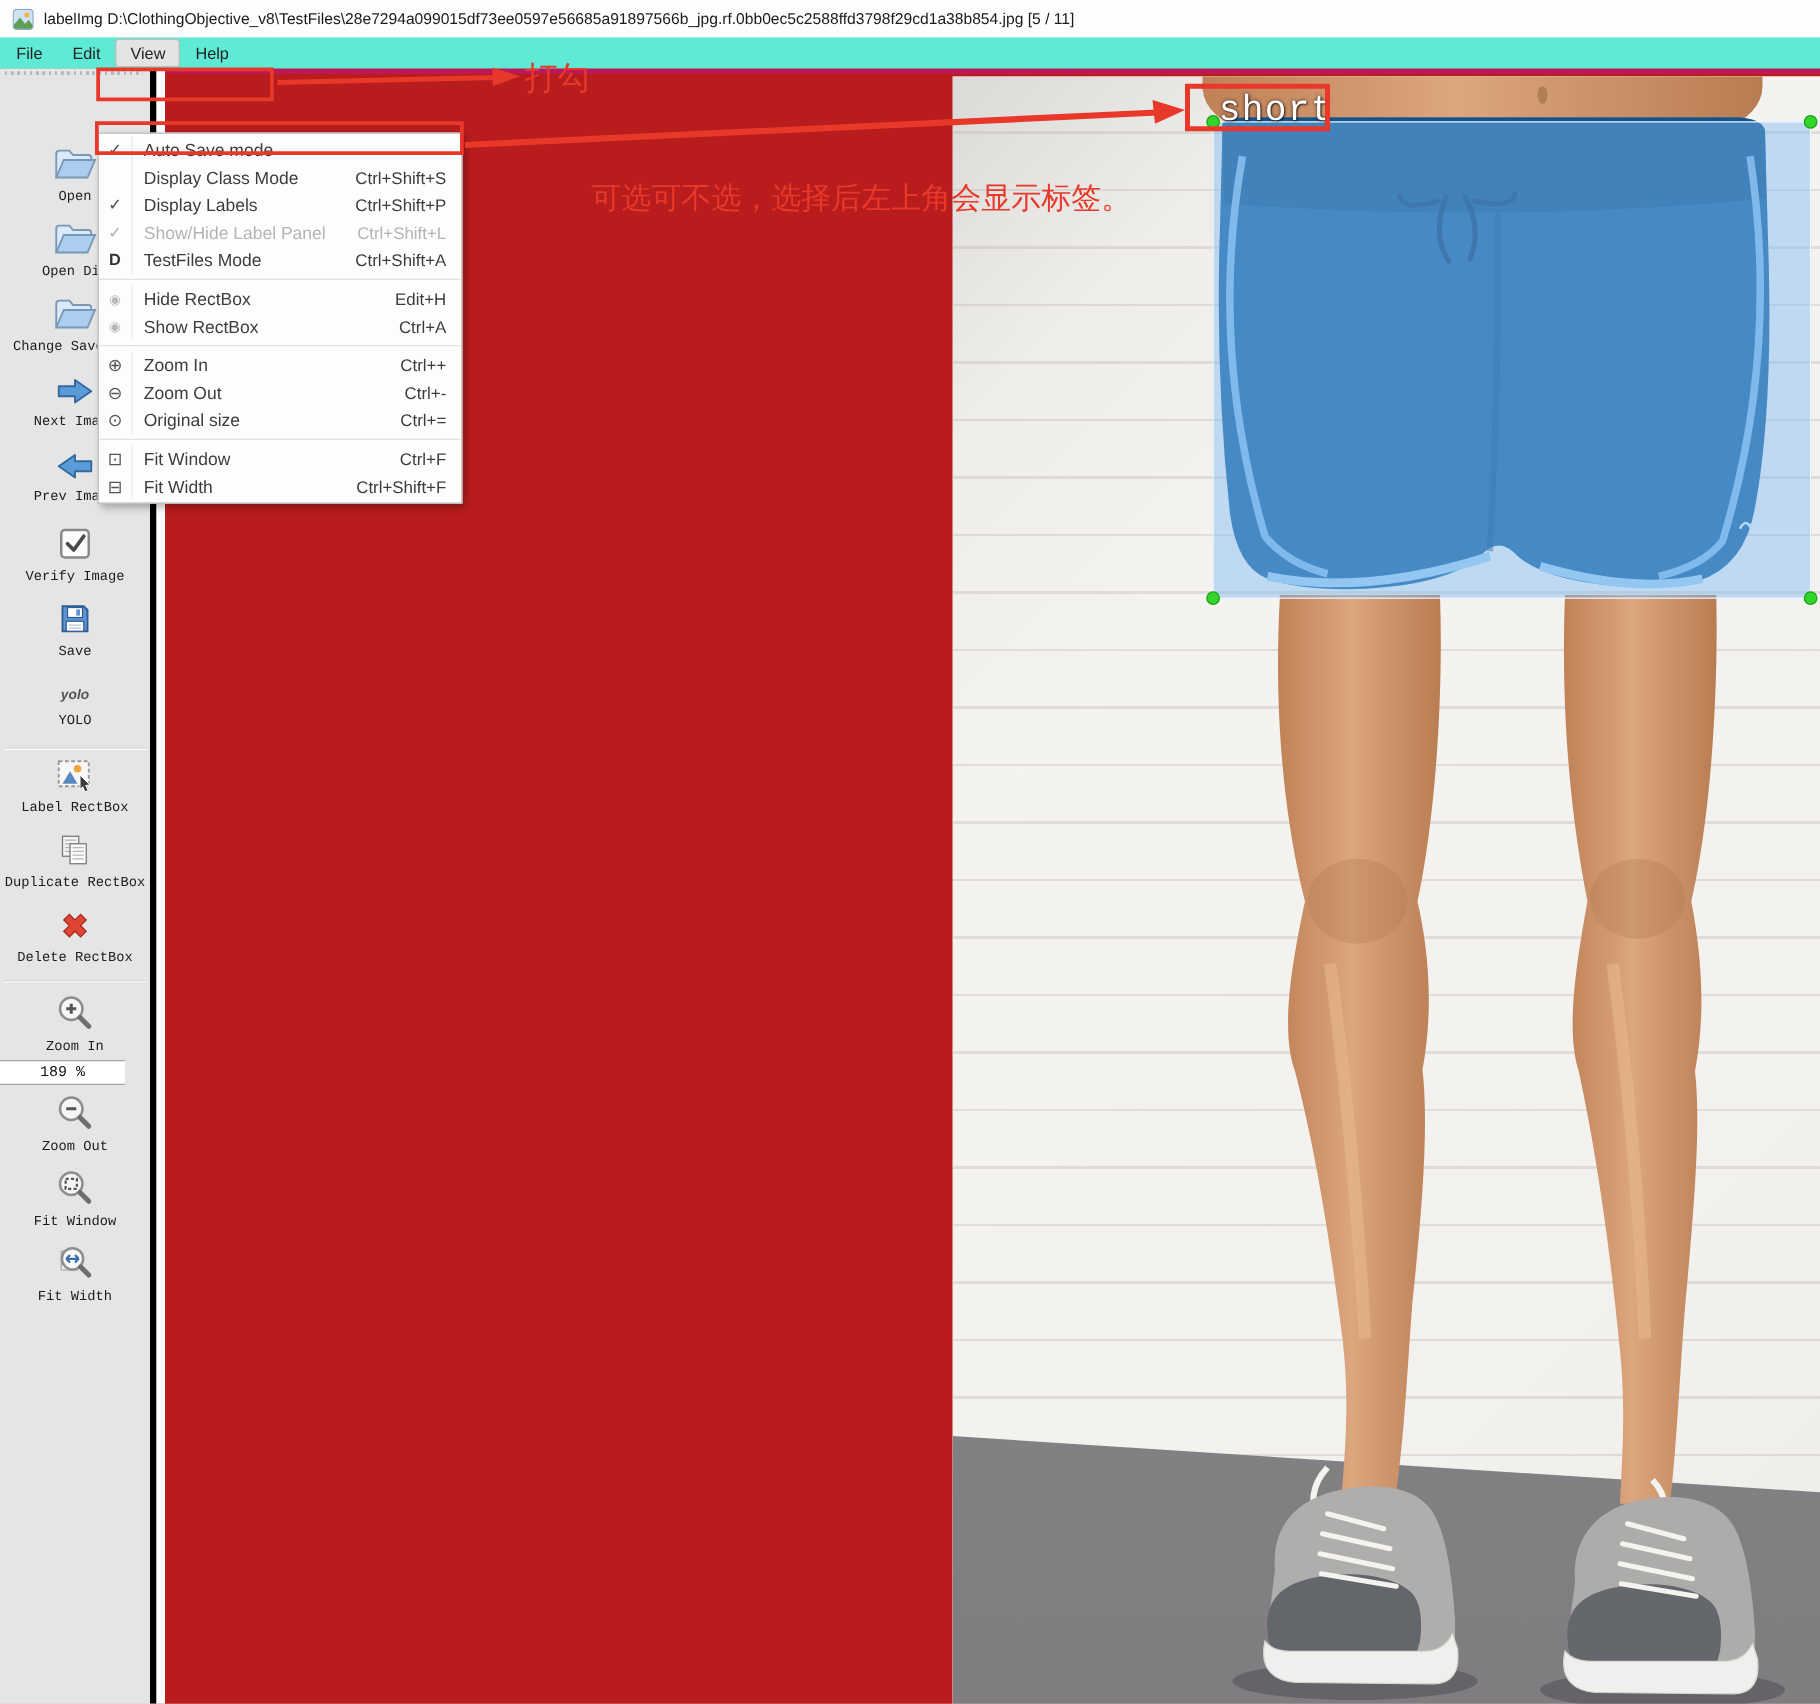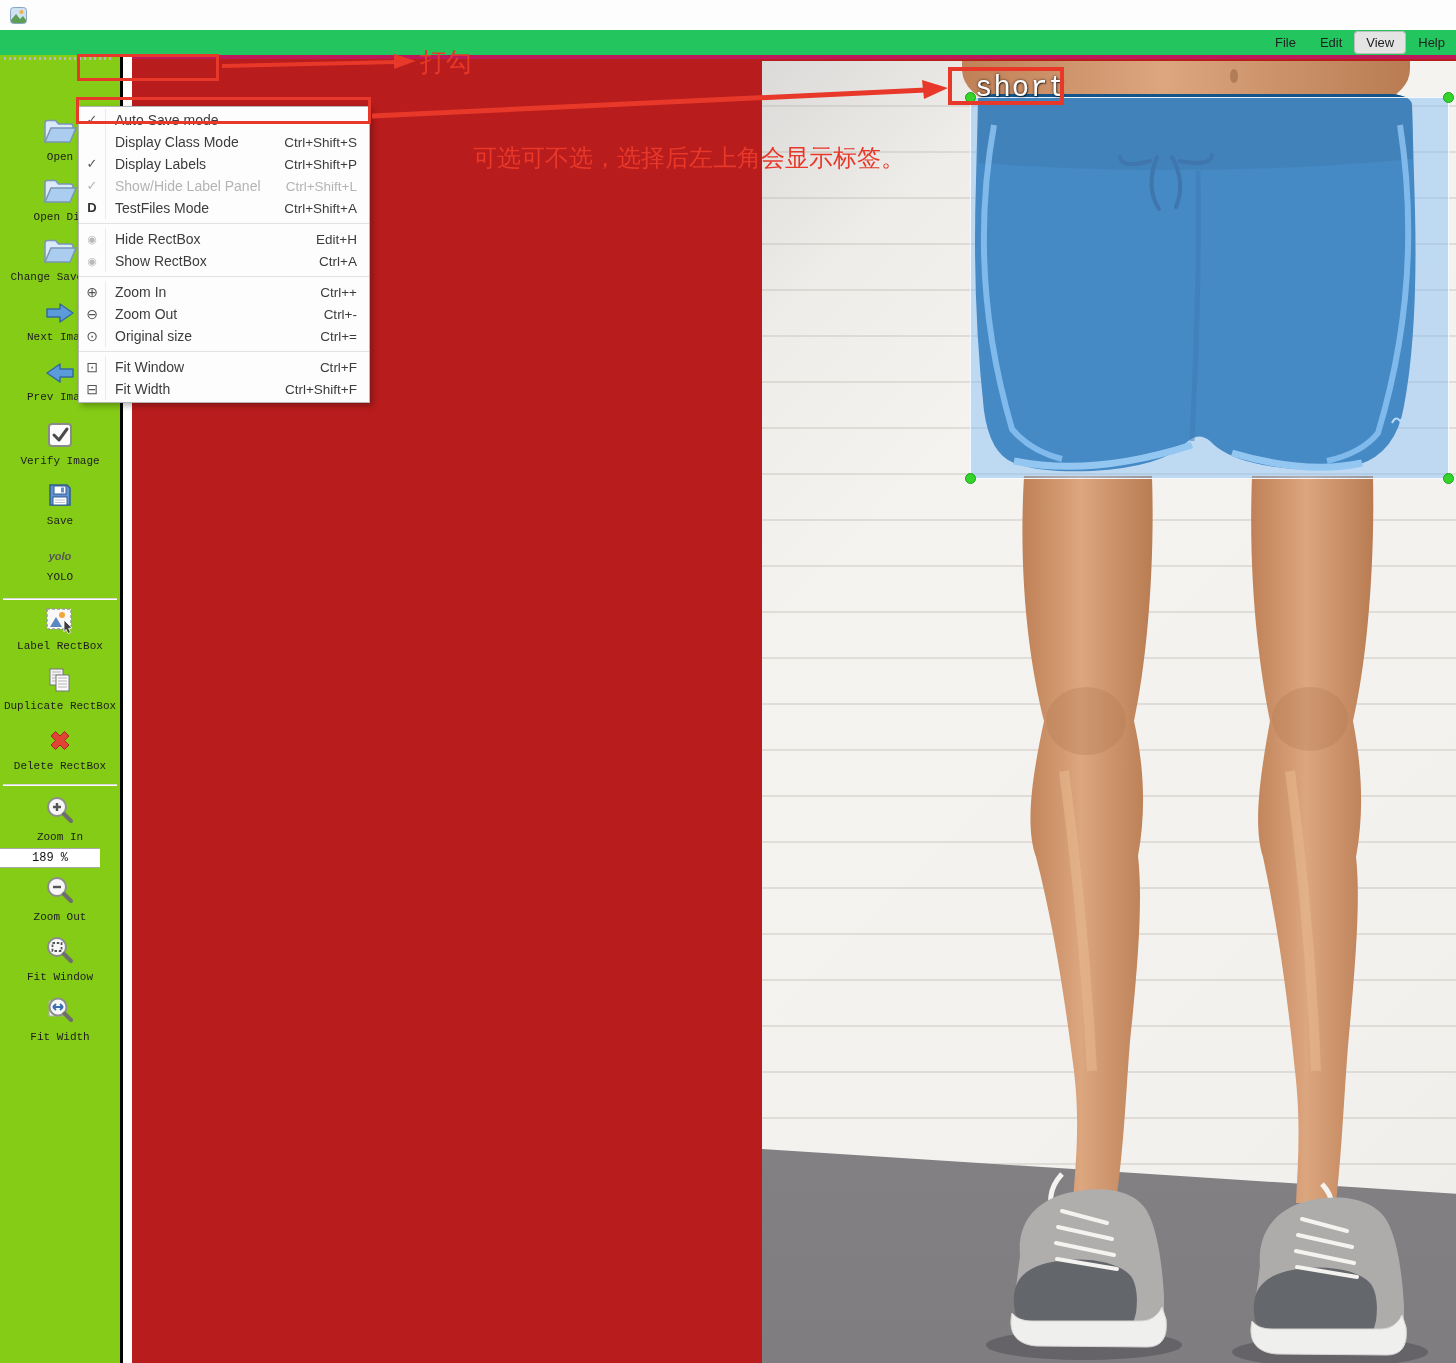--- a/index.html
+++ b/index.html
@@ -4,27 +4,27 @@
 <style>
   html,body{margin:0;padding:0;}
   body{width:1456px;height:1363px;position:relative;overflow:hidden;
        font-family:"Liberation Sans",sans-serif;background:#fff;}
   
   .titlebar{position:absolute;left:0;top:0;width:1456px;height:30px;background:#fdfdfd;
             display:flex;align-items:center;border-bottom:1px solid #e8e8e8;}
   .appicon{width:17px;height:17px;margin:0 8px 0 10px;flex:0 0 auto;}
   .title-text{font-size:12.5px;color:#1b1b1b;white-space:nowrap;}
   
-  .menubar{position:absolute;left:0;top:30px;width:1456px;height:25px;background:#22c55e;
-           display:flex;align-items:center;border-bottom:1px solid #9c9c9c;justify-content:flex-end;}
+  .menubar{position:absolute;left:0;top:30px;width:1456px;height:25px;background:#5eead4;
+           display:flex;align-items:center;border-bottom:1px solid #9c9c9c;}
   .mb-item{font-size:13px;color:#222;padding:3px 11px;margin-left:2px;border-radius:2px;}
   .mb-item.active{background:#e4e4e4;outline:1px solid #bdbdbd;}
   
-  .sidebar{position:absolute;left:0;top:55px;width:120px;height:1308px;background:#84cc16;
-           border-right:3px solid #000000;}
+  .sidebar{position:absolute;left:0;top:55px;width:120px;height:1308px;background:#e5e5e5;
+           border-right:5px solid #000000;}
   .sb-handle{position:absolute;top:2px;left:4px;width:110px;height:3px;
              background:repeating-linear-gradient(to right,#b9b9b9 0 2px,transparent 2px 5px);}
   .tool{position:absolute;left:0;width:120px;text-align:center;}
   .tico{display:inline-block;}
   .tlabel{font-family:"Liberation Mono",monospace;font-size:11px;color:#1d1d1d;margin-top:2px;white-space:nowrap;}
   .yolo-mini{font-family:"Liberation Sans",sans-serif;font-style:italic;font-weight:bold;
              font-size:11px;color:#555;display:inline-block;height:26px;line-height:26px;}
   .sb-sep{position:absolute;left:3px;width:114px;height:1px;background:#d7d7d7;border-bottom:1px solid #fdfdfd;}
   .zoombox{position:absolute;left:0;width:100px;height:18px;background:#ffffff;
            border-top:1px solid #a9a9a9;border-bottom:1px solid #a9a9a9;
@@ -83,20 +83,21 @@
 </style>
 </head>
 <body>
 
 <div class="titlebar">
   <svg class="appicon" viewBox="0 0 17 17">
     <rect x="0.5" y="0.5" width="16" height="16" rx="3" fill="#cfe2f3" stroke="#89a7c0"></rect>
     <circle cx="11.5" cy="5" r="2" fill="#f0b049"></circle>
     <path d="M1 13 L6 7 L10 12 L13 9 L16 13 L16 14 Q16 16 14 16 L3 16 Q1 16 1 14 Z" fill="#5f9e57"></path>
   </svg>
+  <span class="title-text">labelImg D:\ClothingObjective_v8\TestFiles\28e7294a099015df73ee0597e56685a91897566b_jpg.rf.0bb0ec5c2588ffd3798f29cd1a38b854.jpg [5 / 11]</span>
 </div>
 
 <div class="menubar">
   <span class="mb-item">File</span>
   <span class="mb-item">Edit</span>
   <span class="mb-item active">View</span>
   <span class="mb-item">Help</span>
 </div>
 
 <div class="sidebar">

